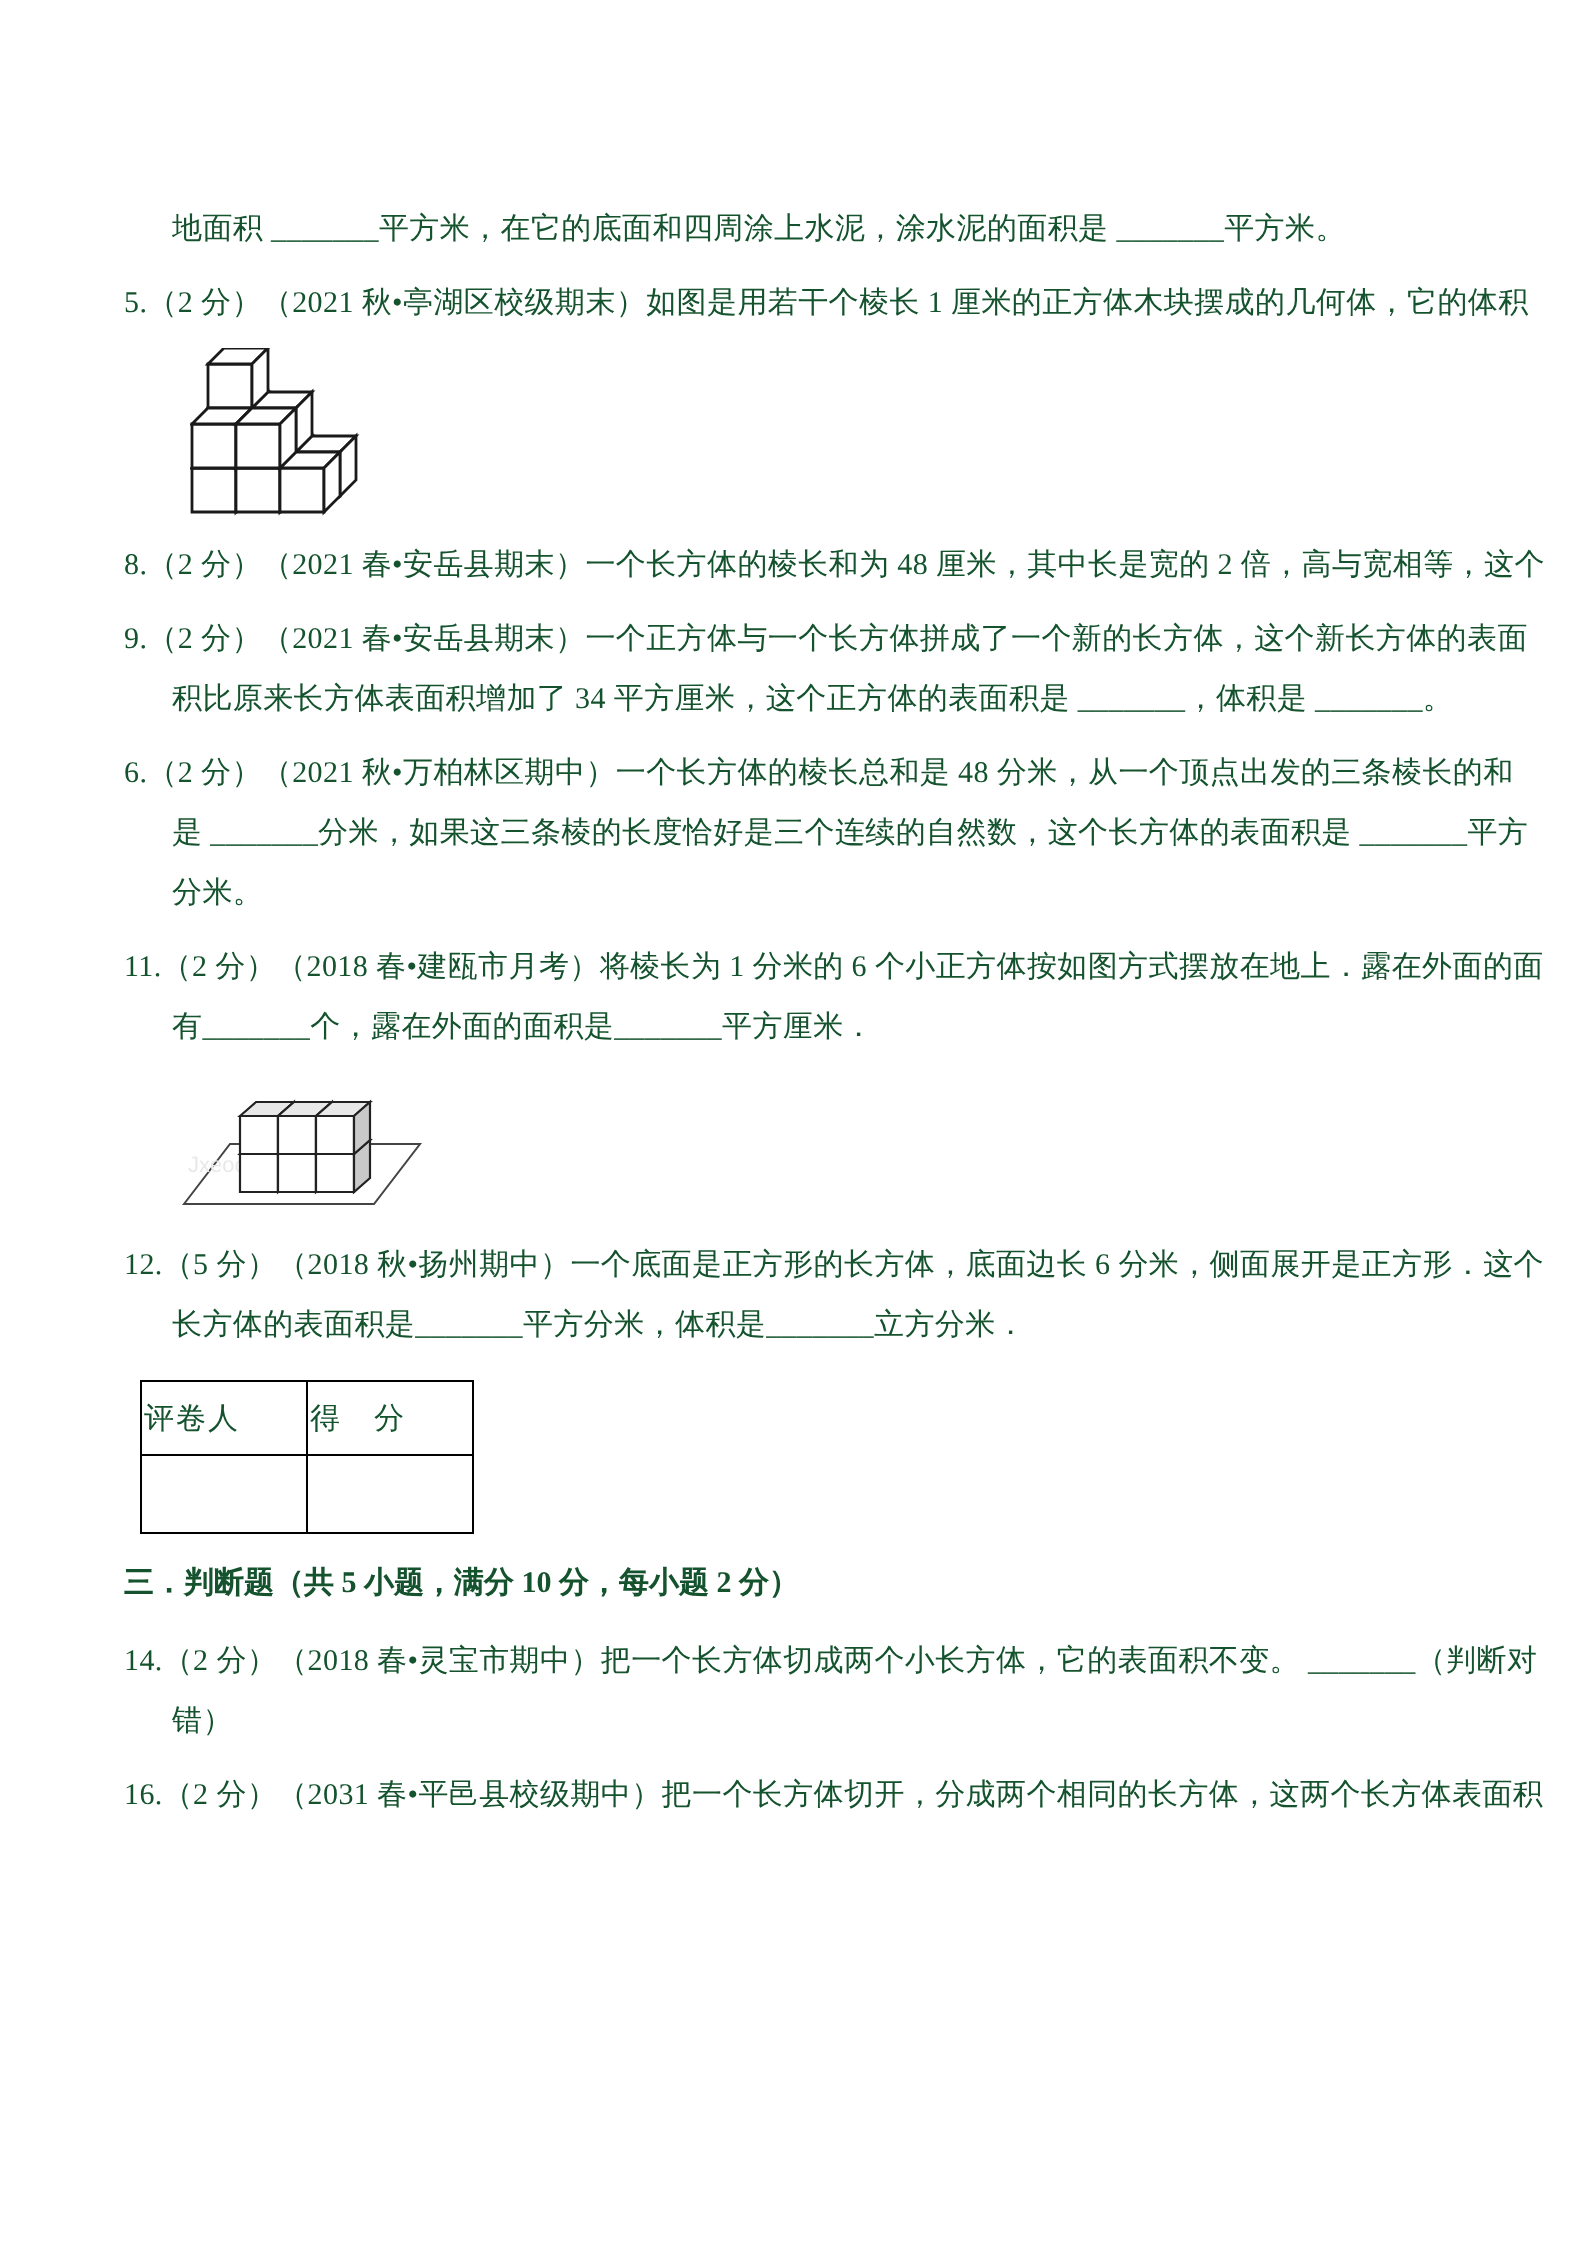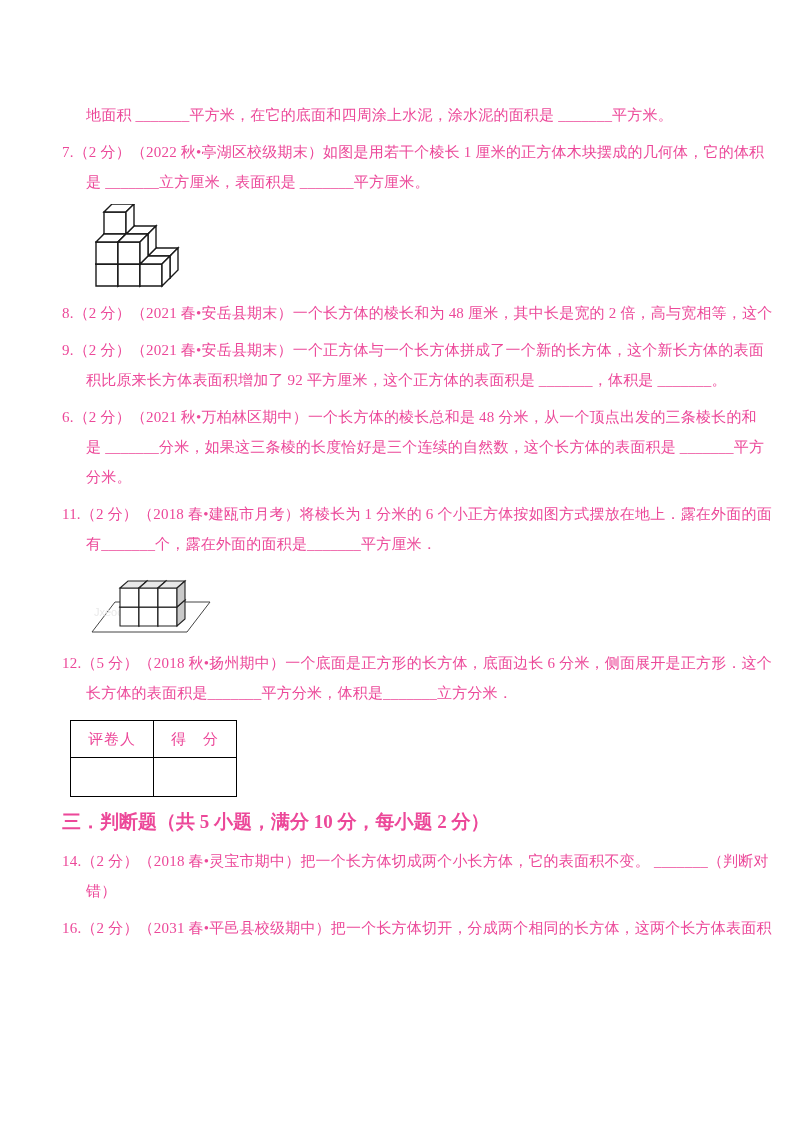--- a/index.html
+++ b/index.html
@@ -5,50 +5,49 @@
   html,body{margin:0;padding:0;background:#ffffff;}
   .page{
     position:relative;
     width:793px;height:1122px;
     background:#ffffff;
     box-sizing:border-box;
     padding:100px 46px 0 62px;
     overflow:hidden;
     font-family:"Liberation Serif","DejaVu Serif",serif;
     font-size:15px;
-    color:#ec4899;
+    color:#14532d;
   }
   .para{margin:0 0 7px 0;}
   .line{line-height:30px;white-space:nowrap;letter-spacing:0.2px;}
   .indent{padding-left:24px;}
   .fig-q7{margin:4px 0 8px 33px;}
   .fig-q11{margin:0 0 6px 26px;}
   .fig-q7 svg,.fig-q11 svg{display:block;}
   table.grading-table{border-collapse:collapse;margin:12px 0 10px 8px;}
   table.grading-table td{
     border:1.6px solid #000;
     width:80px;height:34px;
-    text-align:center;vertical-align:middle;
+    text-align:left;vertical-align:middle;
     font-size:15px;letter-spacing:1px;
   }
   table.grading-table tr.body-row td{height:36px;}
-  .section-title{font-weight:bold;font-size:19px;line-height:30px;margin:2px 0 9px 0;white-space:nowrap;}
+  .section-title{font-weight:bold;font-size:15px;line-height:30px;margin:2px 0 9px 0;white-space:nowrap;}
 </style>
 </head>
 <body>
 
 <div class="page">
 
   <div class="para">
     <div class="line indent">地面积 _______平方米，在它的底面和四周涂上水泥，涂水泥的面积是 _______平方米。</div>
   </div>
 
   <div class="para">
-    <div class="line">7.（2 分）（2022 秋•亭湖区校级期末）如图是用若干个棱长 1 厘米的正方体木块摆成的几何体，它的体积</div>
-    <div class="line indent">是 _______立方厘米，表面积是 _______平方厘米。</div>
+    <div class="line">5.（2 分）（2021 秋•亭湖区校级期末）如图是用若干个棱长 1 厘米的正方体木块摆成的几何体，它的体积</div>
   </div>
 
   <div class="fig-q7">
     <svg width="88" height="86" viewBox="0 0 88 86">
         <text x="2" y="50" fill="#e9e9e9" font-size="11" font-family="&quot;Liberation Sans&quot;, sans-serif">Jxeoo.com</text>
         <polygon points="9,52 31,52 31,74 9,74" fill="#ffffff" stroke="#1a1a1a" stroke-width="1.4" stroke-linejoin="miter"></polygon>
         <polygon points="9,52 17,44 39,44 31,52" fill="#ffffff" stroke="#1a1a1a" stroke-width="1.4" stroke-linejoin="miter"></polygon>
         <polygon points="31,52 39,44 39,66 31,74" fill="#ffffff" stroke="#1a1a1a" stroke-width="1.4" stroke-linejoin="miter"></polygon>
         <polygon points="31,52 53,52 53,74 31,74" fill="#ffffff" stroke="#1a1a1a" stroke-width="1.4" stroke-linejoin="miter"></polygon>
         <polygon points="31,52 39,44 61,44 53,52" fill="#ffffff" stroke="#1a1a1a" stroke-width="1.4" stroke-linejoin="miter"></polygon>
@@ -82,21 +81,21 @@
         <polygon points="45,38 53,30 53,52 45,60" fill="#ffffff" stroke="#1a1a1a" stroke-width="1.4" stroke-linejoin="miter"></polygon>
       </svg>
   </div>
 
   <div class="para">
     <div class="line">8.（2 分）（2021 春•安岳县期末）一个长方体的棱长和为 48 厘米，其中长是宽的 2 倍，高与宽相等，这个</div>
   </div>
 
   <div class="para">
     <div class="line">9.（2 分）（2021 春•安岳县期末）一个正方体与一个长方体拼成了一个新的长方体，这个新长方体的表面</div>
-    <div class="line indent">积比原来长方体表面积增加了 92 平方厘米，这个正方体的表面积是 _______，体积是 _______。</div>
+    <div class="line indent">积比原来长方体表面积增加了 34 平方厘米，这个正方体的表面积是 _______，体积是 _______。</div>
   </div>
 
   <div class="para">
     <div class="line">6.（2 分）（2021 秋•万柏林区期中）一个长方体的棱长总和是 48 分米，从一个顶点出发的三条棱长的和</div>
     <div class="line indent">是 _______分米，如果这三条棱的长度恰好是三个连续的自然数，这个长方体的表面积是 _______平方</div>
     <div class="line indent">分米。</div>
   </div>
 
   <div class="para">
     <div class="line">11.（2 分）（2018 春•建瓯市月考）将棱长为 1 分米的 6 个小正方体按如图方式摆放在地上．露在外面的面</div>

